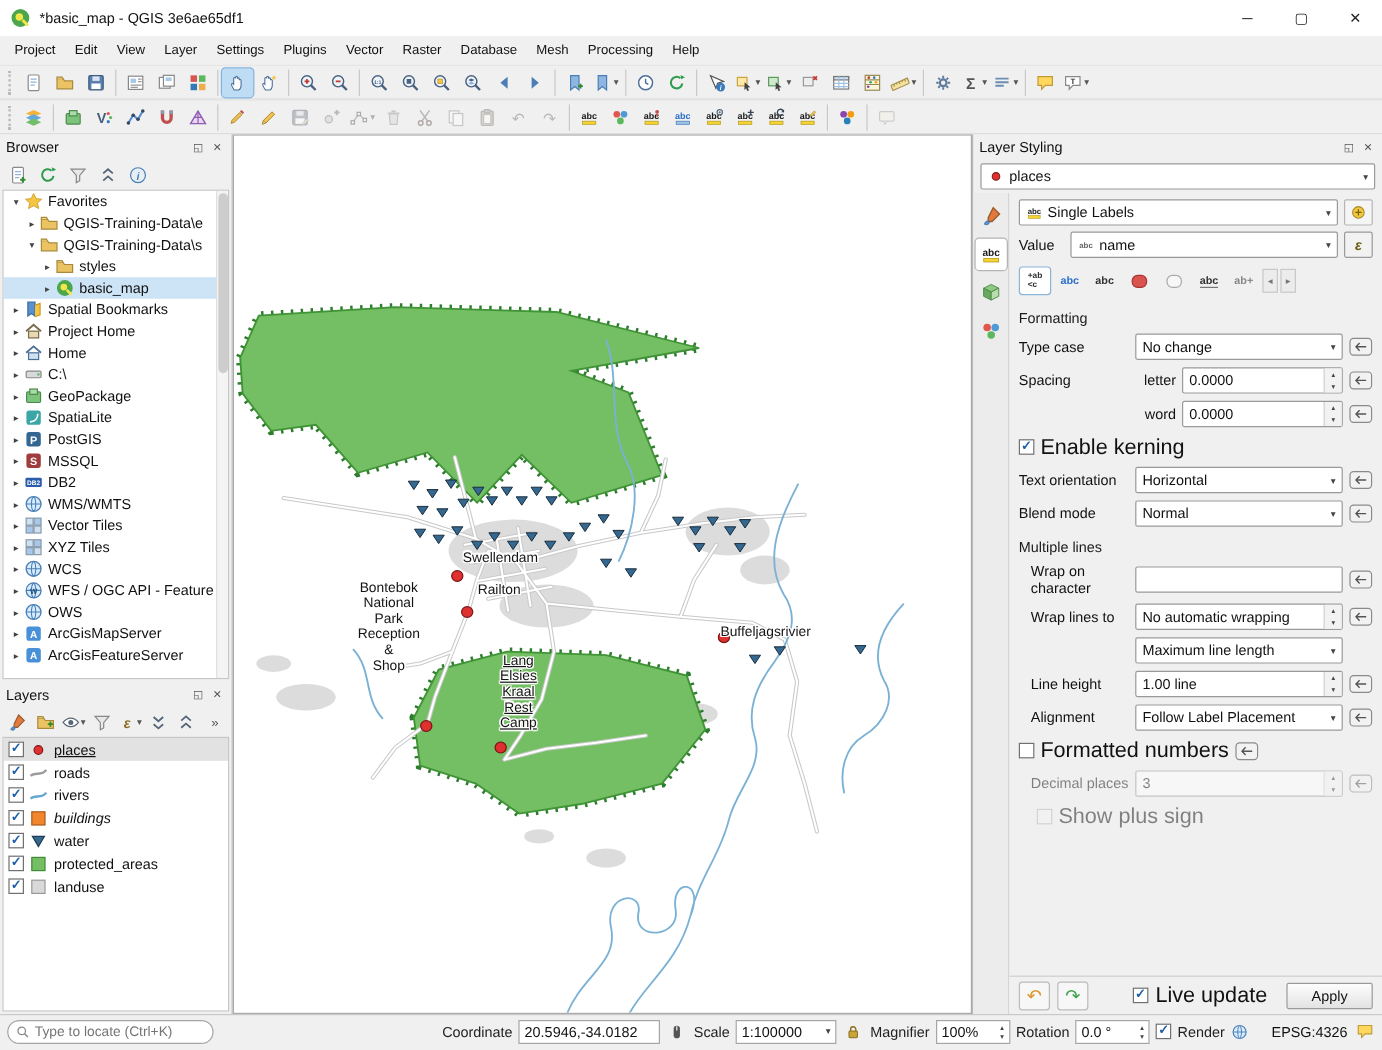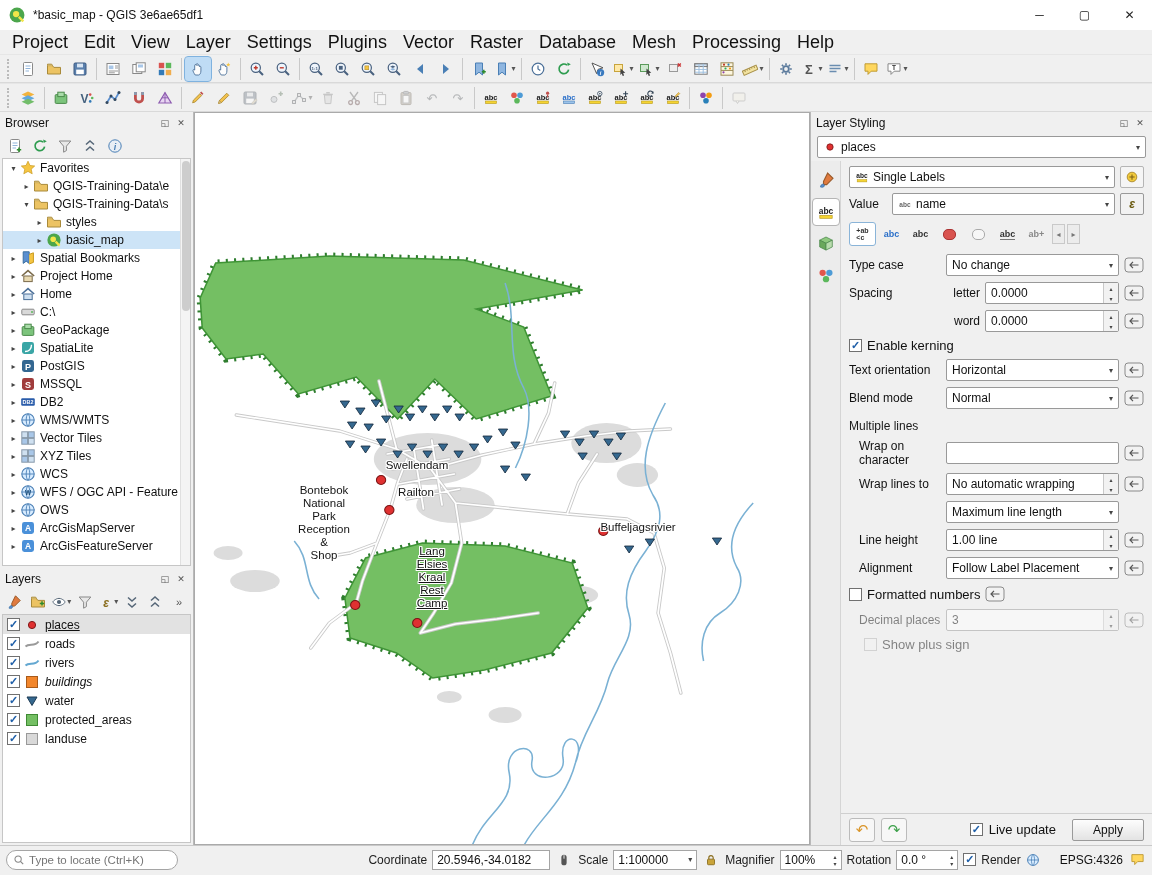--- a/index.html
+++ b/index.html
@@ -7,21 +7,21 @@
 body{font-family:"Liberation Sans",sans-serif;font-size:12px;color:#111;background:#f0f0f0}
 .icon{display:inline-flex;align-items:center;justify-content:center}
 .icon svg{display:block}
 
 .titlebar{height:30px;background:#fff;display:flex;align-items:center;padding-left:8px}
 .titlebar .title{margin-left:7px;font-size:12px}
 .titlebar .spacer{flex:1}
 .win-btn{width:45px;height:30px;display:flex;align-items:center;justify-content:center;font-size:12px;color:#222}
 
 .menubar{height:24px;display:flex;align-items:center;background:#f0f0f0;padding-left:4px}
-.menu-item{padding:3px 8px;font-size:18px}
+.menu-item{padding:3px 8px;font-size:11px}
 
 .toolbar{display:flex;align-items:center;background:#f0f0f0;padding:2px 4px;border-top:1px solid #e6e6e6;border-bottom:1px solid #d9d9d9;height:29px}
 .tb-grip{width:5px;height:20px;border-left:2px dotted #bbb;margin:0 3px}
 .tb-btn{height:24px;min-width:26px;padding:0 2px;border-radius:3px;display:flex;align-items:center;justify-content:center}
 .tb-btn .ddarr{font-size:8px;color:#555;margin-left:1px}
 .tb-btn.active{background:#bfdcf5;outline:1px solid #7fb2df}
 .tb-btn.disabled{opacity:.4;filter:grayscale(75%)}
 .tb-sep{width:1px;height:22px;background:#c9c9c9;margin:0 3px}
 
 .main{display:flex;height:733px}
@@ -85,21 +85,21 @@
 .ctl{flex:1;min-width:0}
 .spin{height:22px;background:#fff;border:1px solid #999;border-radius:2px;display:flex;align-items:center;padding-left:5px;font-size:12px}
 .spin .sval{flex:1;overflow:hidden;white-space:nowrap}
 .spin-arrows{width:15px;height:100%;border-left:1px solid #c9c9c9;display:flex;flex-direction:column;flex:none}
 .spin-arrows b{flex:1;display:flex;align-items:center;justify-content:center;font-size:6px;color:#444;font-weight:normal;background:#f2f2f2}
 .inputbox{height:22px;background:#fff;border:1px solid #999;border-radius:2px;flex:1}
 .ddov{width:20px;height:18px;flex:none;display:inline-flex}
 .ebtn{width:24px;height:22px;flex:none;border:1px solid #999;border-radius:2px;background:#f2f2f2;display:flex;align-items:center;justify-content:center;font-style:italic;font-weight:bold;color:#6a5a10}
 .morebtn{width:24px;height:20px;flex:none;border:1px solid #a5a5a5;border-radius:2px;background:#efefef;display:flex;align-items:center;justify-content:center;color:#555;margin-left:auto}
 .dis{opacity:.5}
-.chklabel{font-size:13px}
+.chklabel{font-size:18px}
 .sty-footer{height:32px;border-top:1px solid #cfcfcf;display:flex;align-items:center;gap:6px;padding:0 8px;margin-top:auto;background:#f0f0f0}
 .foot-btn{width:26px;height:24px;border:1px solid #bbb;border-radius:3px;background:#f7f7f7;display:flex;align-items:center;justify-content:center;font-size:15px}
 .apply-btn{margin-left:10px;padding:3px 20px;border:1px solid #9a9a9a;border-radius:2px;background:linear-gradient(#fdfdfd,#e3e3e3);font-size:12px}
 
 .statusbar{height:28px;display:flex;align-items:center;gap:5px;padding:0 6px;background:#f0f0f0;border-top:1px solid #c9c9c9;font-size:12px}
 .locate{width:172px;height:20px;border:1px solid #a5a5a5;border-radius:10px;background:#fff;display:flex;align-items:center;padding:0 6px;gap:4px}
 .locate input{border:none;outline:none;flex:1;min-width:0;font-size:11.5px;font-family:Liberation Sans, sans-serif;background:transparent}
 .sb-label{color:#222}
 .sb-input{height:20px;border:1px solid #a5a5a5;background:#fff;font-size:12px;padding:0 4px;display:flex;align-items:center}
 .sb-spacer{flex:1}
@@ -1290,20 +1290,21 @@
               <span class="stg-abc" style="color:#333;border-bottom:1px solid #777">abc</span>
             </div>
             <div class="stab">
               <span class="stg-abc" style="color:#888">ab+</span>
             </div>
             <div class="stab-arrow">◂</div>
             <div class="stab-arrow">▸</div>
           </div>
 
         <div class="formarea">
+          <div class="fh">Formatting</div>
 
           <div class="fr">
             <span class="fl">Type case</span>
             <div class="combo ctl">
               <span class="cval">No change</span>
                 <span class="carr">▾</span>
             </div>
             <span class="ddov">
                 <svg width="20" height="18" viewBox="0 0 20 18">
                   <rect x="1" y="2" width="18" height="14" rx="3" fill="#f2f2f2" stroke="#8a8a8a"></rect>

